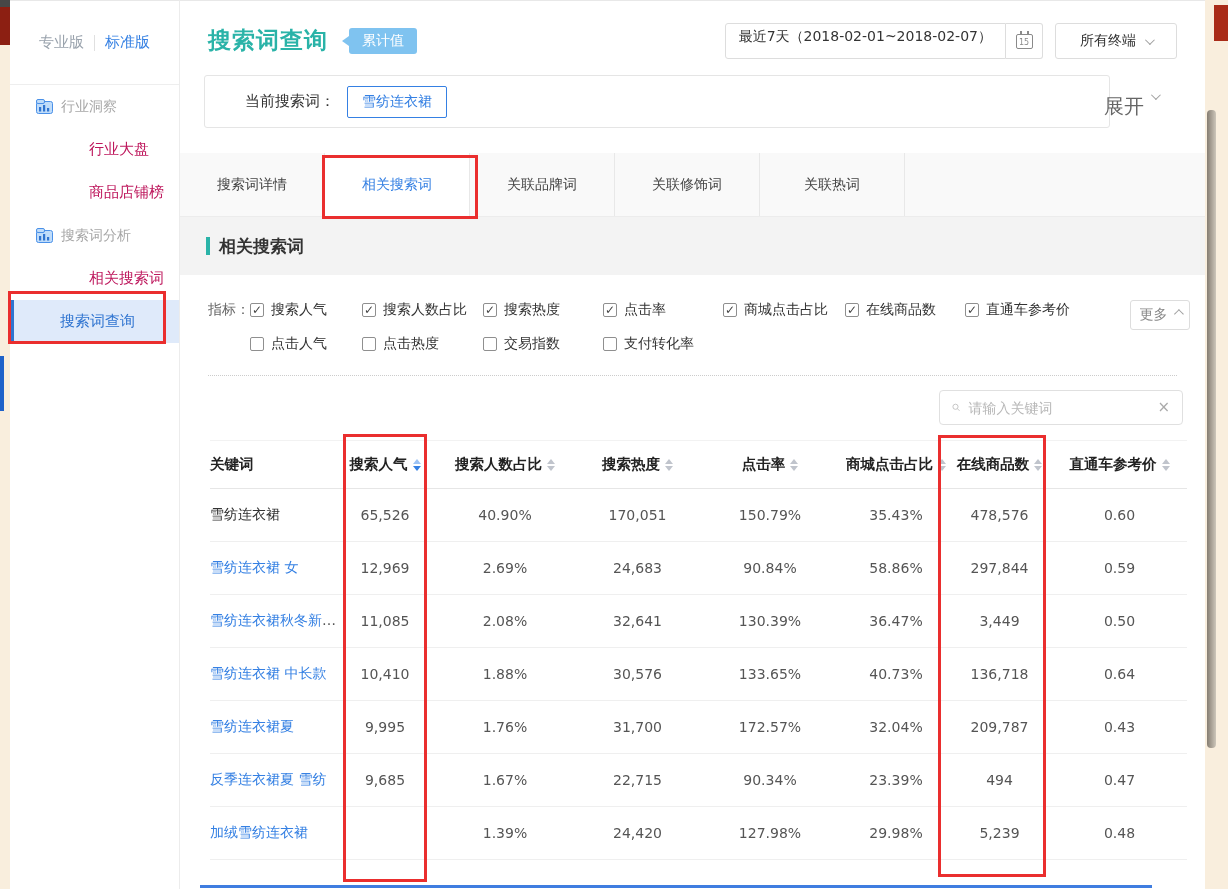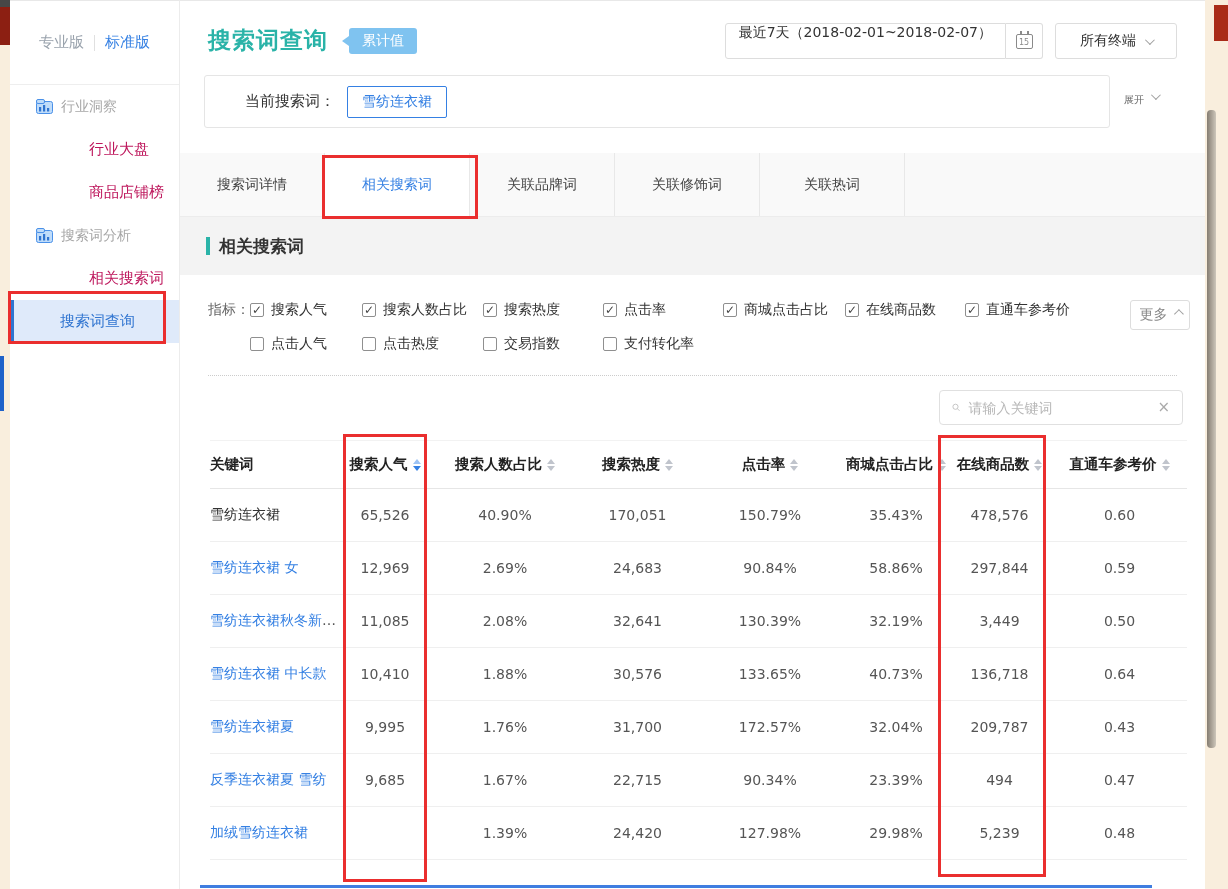--- a/index.html
+++ b/index.html
@@ -34,40 +34,40 @@
   .main { position:absolute; left:180px; top:0; width:1025px; height:100%; background:#fff; }
   .page-header { position:absolute; top:0; left:0; width:100%; height:150px; background:#fff;
     border-top:1px solid #e8e8e8; }
   .title-row { position:relative; padding:24px 0 0 28px; height:62px; }
   .page-title { display:inline-block; font-size:23px; font-weight:bold; color:#2ab3a8; letter-spacing:1px; }
   .badge { display:inline-block; margin-left:16px; background:#7fc3f0; color:#fff; font-size:14px;
     padding:4px 13px; border-radius:3px; position:relative; top:-3px; }
   .badge::before { content:""; position:absolute; left:-7px; top:8px;
     border-top:5px solid transparent; border-bottom:5px solid transparent; border-right:7px solid #7fc3f0; }
   .header-controls { position:absolute; right:28px; top:22px; display:flex; align-items:stretch; }
-  .date-box { height:36px; border:1px solid #ddd; border-radius:3px 0 0 3px; padding:16px 13px;
-    font-size:14px; color:#333; display:flex; align-items:flex-end; background:#fff; cursor:pointer; }
+  .date-box { height:36px; border:1px solid #ddd; border-radius:3px 0 0 3px; padding:4px 13px;
+    font-size:14px; color:#333; display:flex; align-items:flex-start; background:#fff; cursor:pointer; }
   .cal-btn { width:37px; height:36px; border:1px solid #ddd; border-left:none; border-radius:0 3px 3px 0;
     display:flex; align-items:center; justify-content:center; cursor:pointer; background:#fff; }
   .cal-icon { position:relative; width:17px; height:15px; border:1px solid #8a8a8a; border-radius:2px;
     display:flex; align-items:flex-end; justify-content:center; font-size:8px; color:#8a8a8a; line-height:11px; }
   .cal-icon::before, .cal-icon::after { content:""; position:absolute; top:-4px; width:2px; height:4px; background:#8a8a8a; }
   .cal-icon::before { left:3px; } .cal-icon::after { right:3px; }
   .terminal-box { margin-left:12px; height:36px; border:1px solid #ddd; border-radius:3px; padding:0 24px;
     display:flex; align-items:center; gap:9px; font-size:14px; color:#333; background:#fff; cursor:pointer; }
   .caret { display:inline-block; width:7px; height:7px; border-right:1.4px solid #a0a0a0; border-bottom:1.4px solid #a0a0a0; }
   .caret.down { transform:rotate(45deg) translateY(-2px); }
   .caret.up { transform:rotate(-135deg) translateY(2px); }
   .term-row { position:relative; margin:12px 0 0 24px; }
   .term-box { border:1px solid #e5e5e5; border-radius:3px; height:53px; display:flex; align-items:center;
     padding-left:40px; width:906px; background:#fff; }
   .term-label { font-size:15px; color:#333; }
   .term-chip { margin-left:12px; border:1px solid #3580e3; color:#3580e3; padding:6px 14px; font-size:14px;
     border-radius:2px; background:#fff; cursor:pointer; }
-  .expand-ctl { position:absolute; right:47px; top:18px; color:#666; font-size:10px; display:flex;
+  .expand-ctl { position:absolute; right:47px; top:18px; color:#666; font-size:20px; display:flex;
     align-items:flex-start; gap:7px; cursor:pointer; }
 
   
   .tabbar { position:absolute; top:153px; left:0; width:100%; height:64px; display:flex;
     background:#f9f9f9; border-bottom:1px solid #ececec; }
   .tab { width:145px; display:flex; align-items:center; justify-content:center; font-size:14px; color:#444;
     border-right:1px solid #e8e8e8; background:#f9f9f9; cursor:pointer; }
   .tab.active { background:#fff; color:#3580e3; }
   .tab-filler { flex:1; background:#f9f9f9; }
 
@@ -356,21 +356,21 @@
             <td>58.86%</td>
             <td>297,844</td>
             <td>0.59</td>
           </tr>
           <tr>
             <td class="left kw"><span class="kw-link">雪纺连衣裙秋冬新款女…</span></td>
             <td>11,085</td>
             <td>2.08%</td>
             <td>32,641</td>
             <td>130.39%</td>
-            <td>32.19%</td>
+            <td>36.47%</td>
             <td>3,449</td>
             <td>0.50</td>
           </tr>
           <tr>
             <td class="left kw"><span class="kw-link">雪纺连衣裙 中长款</span></td>
             <td>10,410</td>
             <td>1.88%</td>
             <td>30,576</td>
             <td>133.65%</td>
             <td>40.73%</td>

